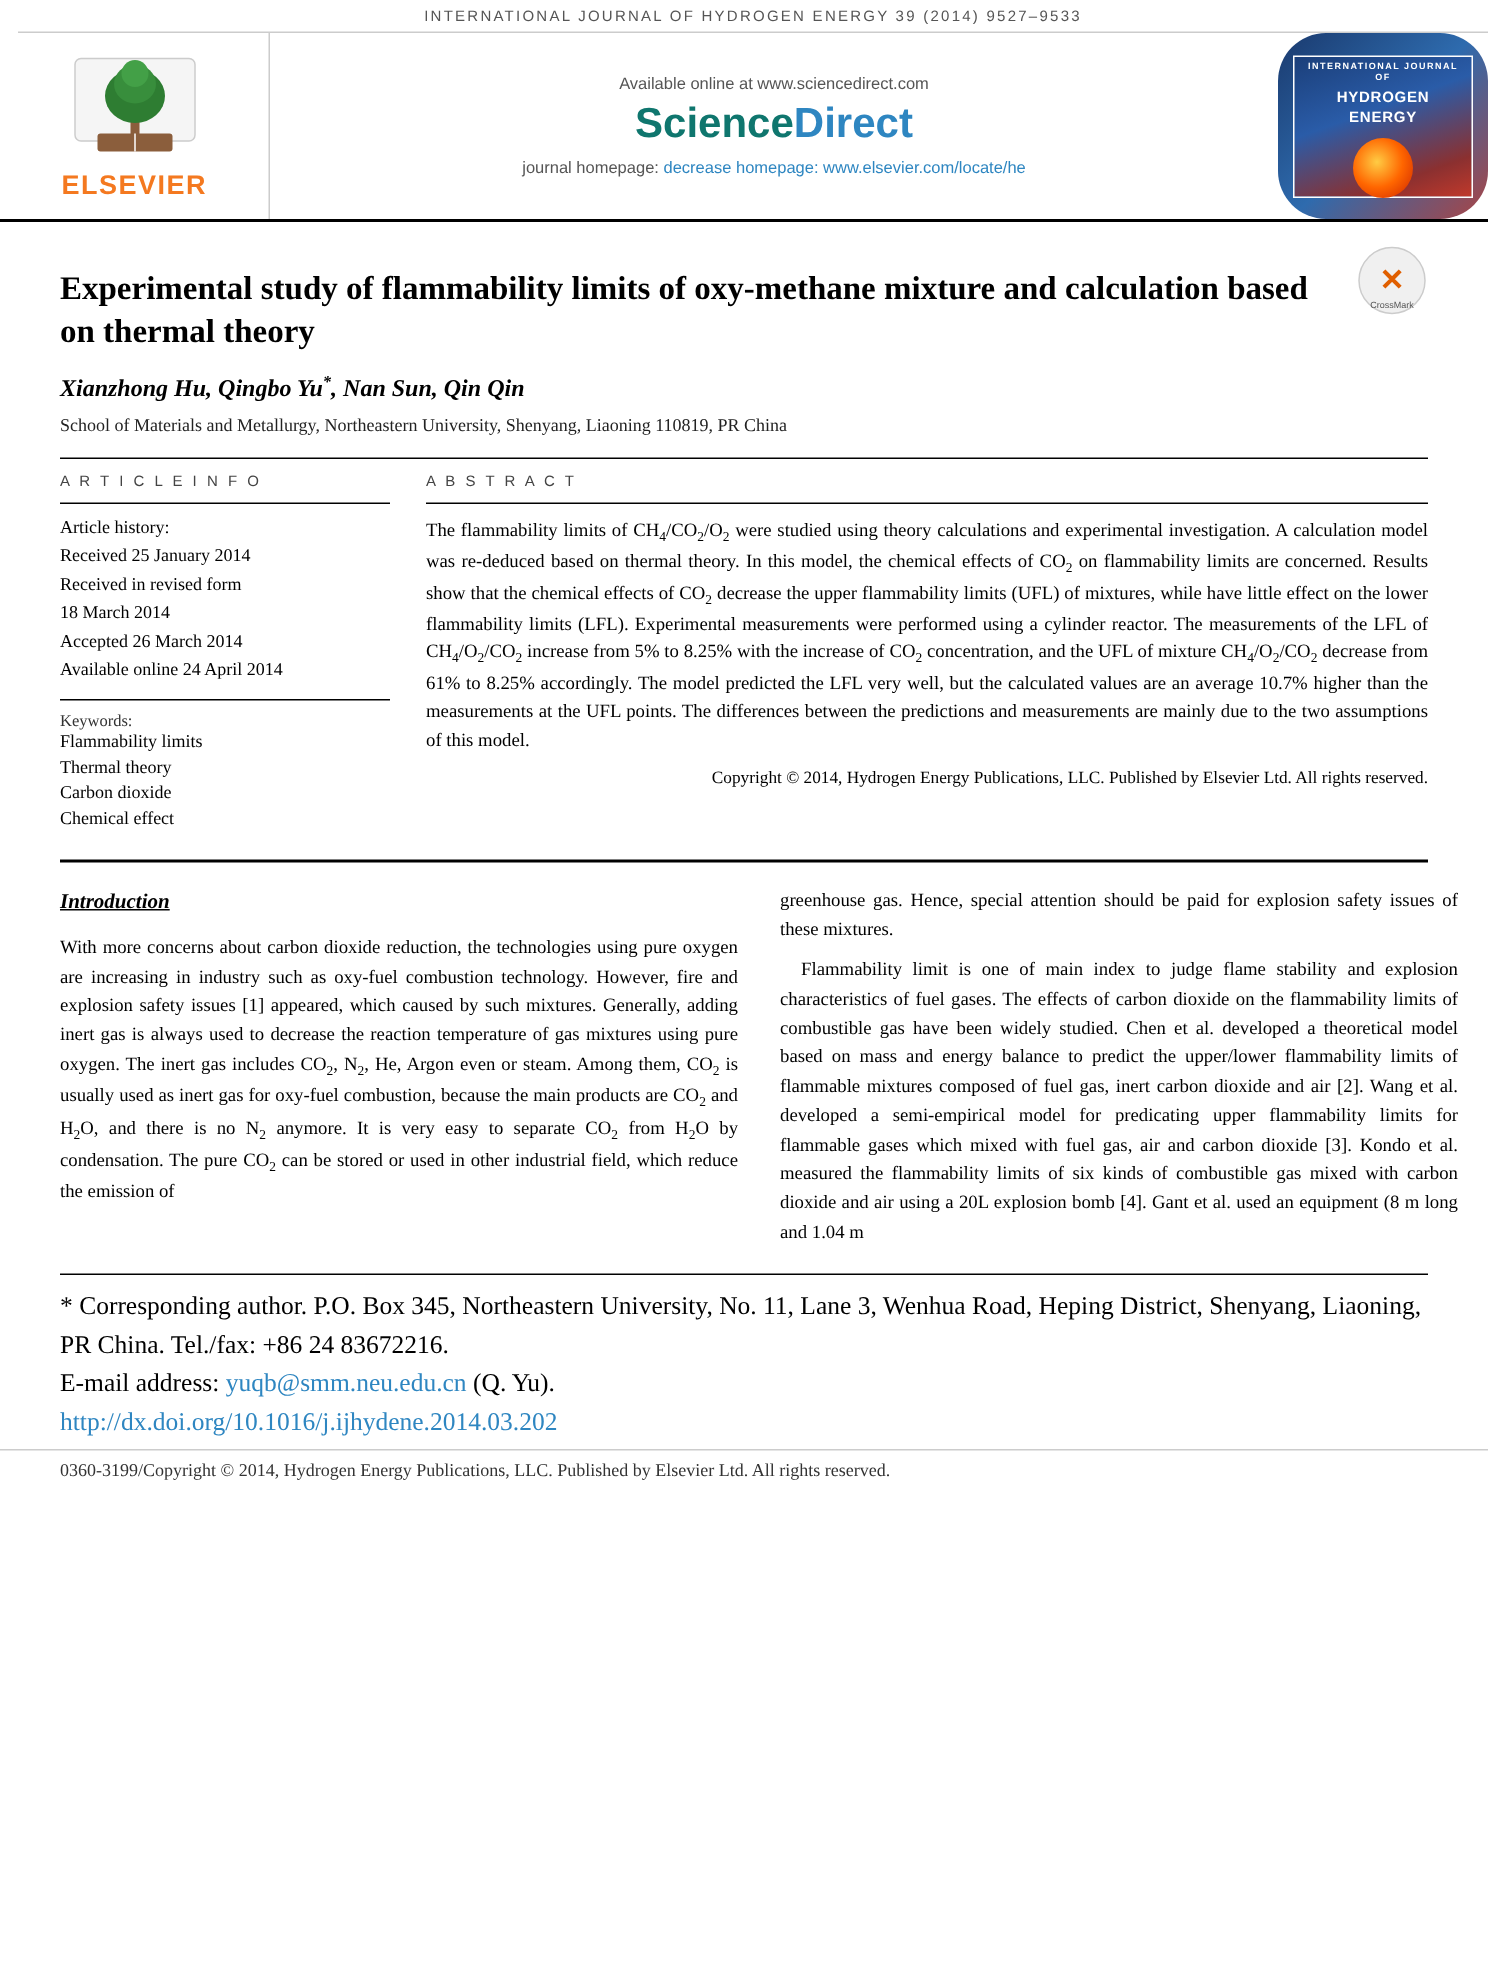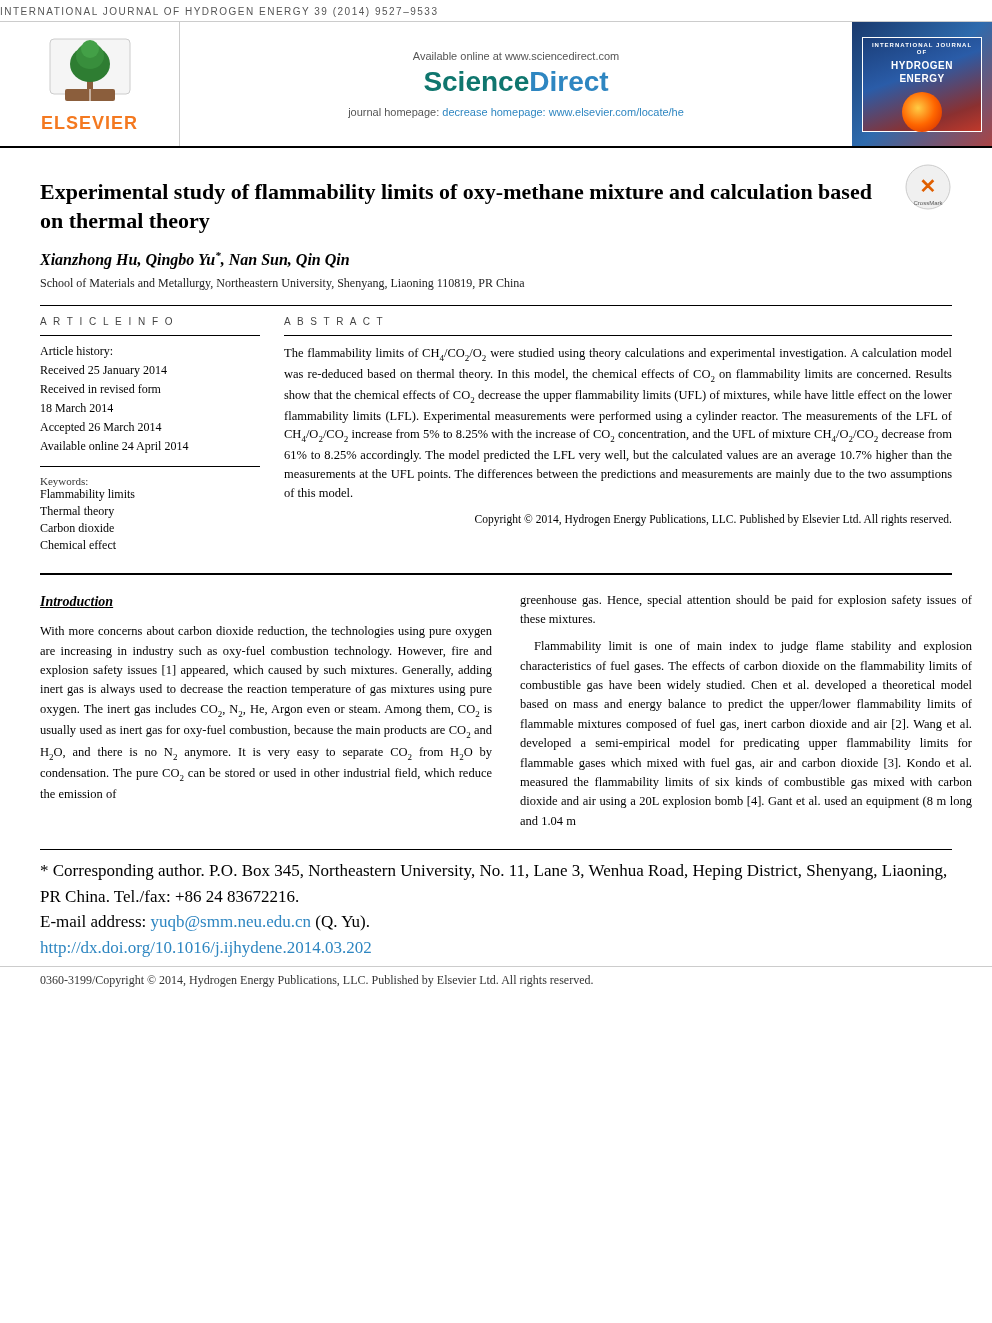--- a/index.html
+++ b/index.html
@@ -16,27 +16,28 @@
       min-height: 1323px;
       background: #fff;
       position: relative;
     }
     
     .journal-header {
       width: 100%;
       border-bottom: 2px solid #000;
     }
     .journal-top-bar {
-      text-align: left;
+      text-align: center;
       padding: 6px 0 4px 0;
       font-size: 10px;
       letter-spacing: 1.5px;
       color: #555;
       border-bottom: 1px solid #ccc;
       font-family: Arial, sans-serif;
+      margin-left: 12px;
     }
     .header-main {
       display: flex;
       align-items: stretch;
       padding: 0;
     }
     .header-left {
       width: 180px;
       min-width: 180px;
       padding: 12px 10px;
@@ -95,20 +96,21 @@
     .header-right {
       width: 140px;
       min-width: 140px;
       background: linear-gradient(135deg, #1a3a6e 0%, #2e6bae 50%, #a44 100%);
       display: flex;
       align-items: center;
       justify-content: center;
       padding: 8px;
       position: relative;
       overflow: hidden;
+      border-radius: 32px;
     }
     .hydrogen-journal-cover {
       width: 120px;
       height: 95px;
       background: linear-gradient(160deg, #1b3f7a 0%, #2a5ca8 40%, #8b3030 80%, #c0392b 100%);
       border: 1px solid #fff;
       display: flex;
       flex-direction: column;
       align-items: center;
       justify-content: flex-start;

